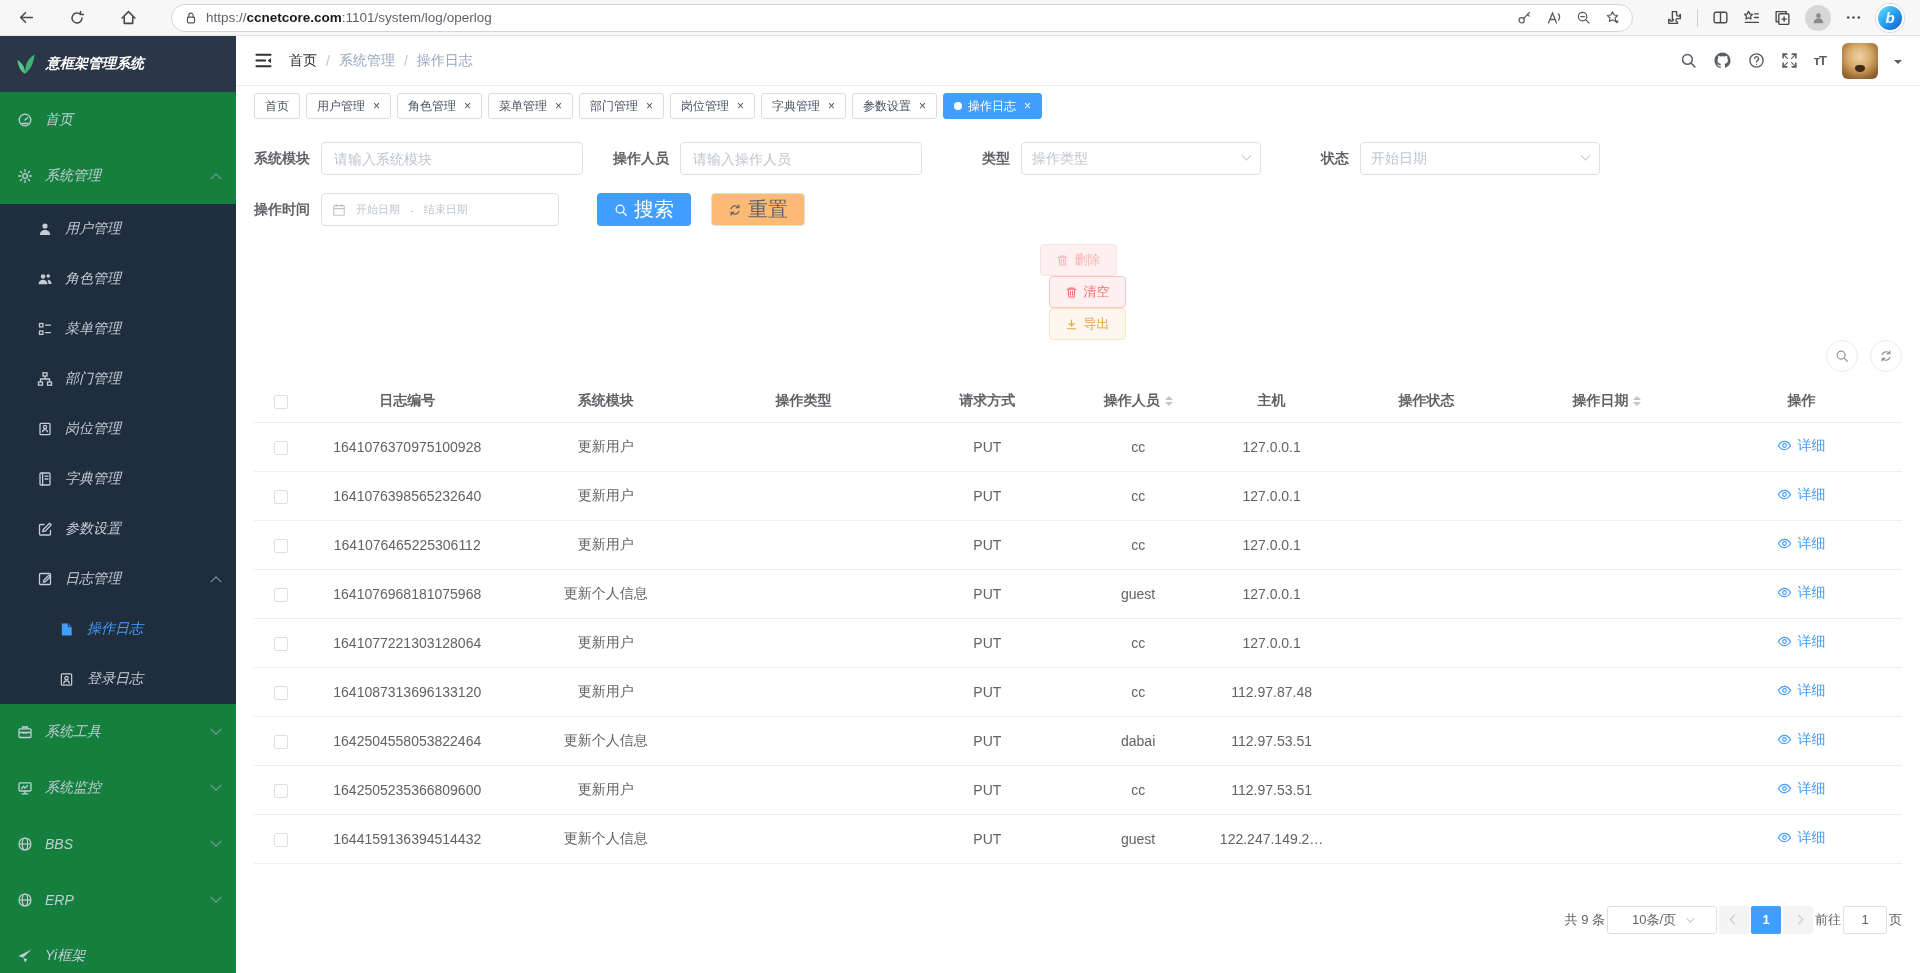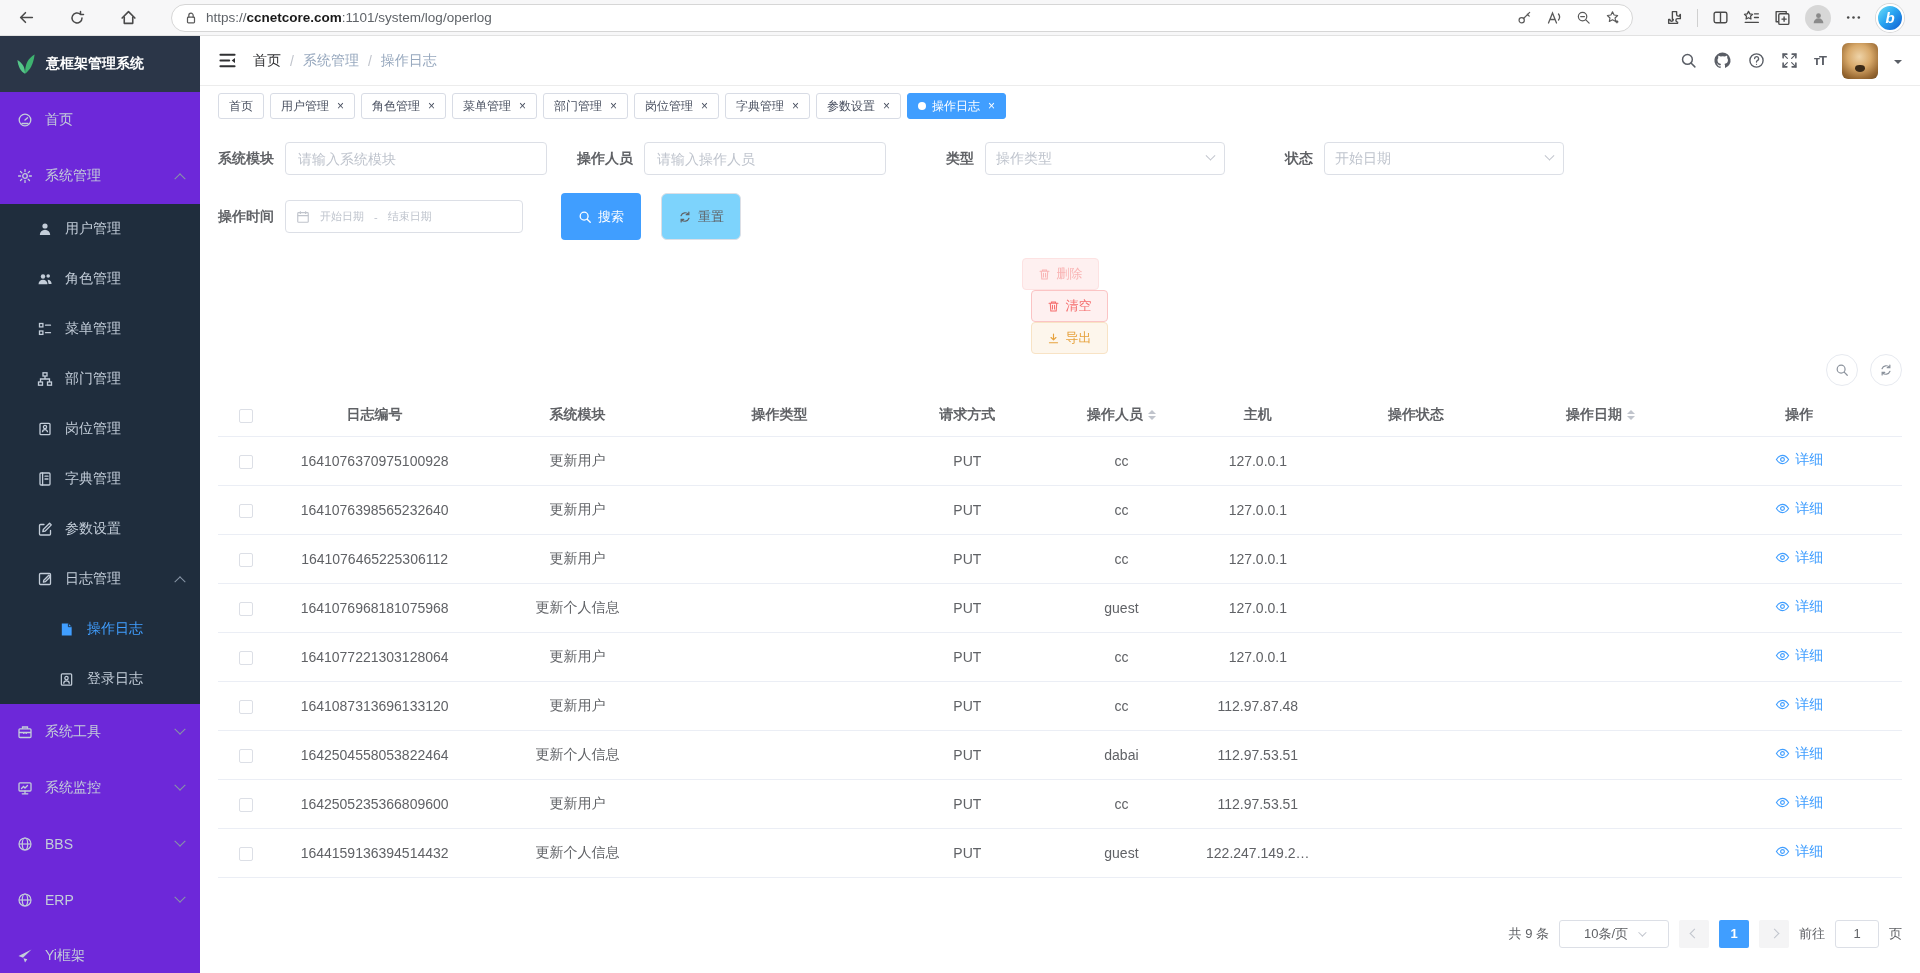--- a/index.html
+++ b/index.html
@@ -22,21 +22,21 @@
   .person-chip { width:26px; height:26px; border-radius:50%; background:#d7d7d7;
     display:flex; align-items:center; justify-content:center; color:#8a8a8a; }
   .bing-chip { width:28px; height:28px; border-radius:50%;
     background:linear-gradient(135deg,#6ee0f7 0%,#2aa6f2 45%,#0f5bd0 100%);
     color:#fff; font-weight:700; font-style:italic; font-size:15px;
     display:flex; align-items:center; justify-content:center; border:2px solid #fff;
     box-shadow:0 0 0 1px #d8d8d8; }
 
   
   .app { display:flex; height:937px; }
-  .sidebar { width:200px; flex-shrink:0; background:#6d28d9; color:#c3cdd9; overflow:hidden; }
+  .sidebar { width:236px; flex-shrink:0; background:#15803d; color:#c3cdd9; overflow:hidden;font-style:italic; }
   .logo { height:56px; display:flex; align-items:center; gap:10px; padding:0 14px;
     background:#2b3648; color:#fff; font-size:14px; font-weight:700; }
   .m-item { height:56px; display:flex; align-items:center; gap:12px; padding:0 16px;
     font-size:14px; cursor:pointer; white-space:nowrap; }
   .sub-wrap .m-item { height:50px; }
   .m-item.l2 { padding-left:36px; }
   .m-item.l3 { padding-left:58px; }
   .m-item.active { color:#409eff; }
   .sub-wrap { background:#1f2d3d; }
   .mi { width:17px; height:17px; flex-shrink:0; display:flex; align-items:center; justify-content:center; }
@@ -83,25 +83,25 @@
   .sel { height:33px; border:1px solid #dcdfe6; border-radius:4px; background:#fff;
     display:flex; align-items:center; padding:0 10px; width:240px; cursor:pointer; }
   .sel .ph { font-size:14px; color:#bfc4cd; }
   .sel .sel-caret { margin-left:auto; width:7px; height:7px; border-right:1.4px solid #c0c4cc;
     border-bottom:1.4px solid #c0c4cc; transform:rotate(45deg) translate(-2px,-2px); }
   .daterange { width:238px; height:33px; border:1px solid #dcdfe6; border-radius:4px;
     background:#fff; display:flex; align-items:center; gap:10px; padding:0 10px; cursor:pointer; }
   .daterange .ph { font-size:11px; color:#bfc4cd; }
   .gap30 { margin-left:30px; } .gap60 { margin-left:60px; } .gap38 { margin-left:38px; } .gap20 { margin-left:20px; }
 
-  .btn { height:47px; border-radius:4px; border:1px solid transparent; font-size:13px;
+  .btn { height:33px; border-radius:4px; border:1px solid transparent; font-size:20px;
     display:inline-flex; align-items:center; gap:6px; padding:0 16px; cursor:pointer;
     font-family:inherit; }
   .btn-primary { background:#409eff; color:#fff; }
-  .btn-default { background:#7dd3fc; border-color:#dcdfe6; color:#606266;border-radius:6px; }
+  .btn-default { background:#fdba74; border-color:#dcdfe6; color:#606266; }
 
   .toolbar { display:flex; align-items:center; margin:16px 0 8px;flex-direction:column; }
   .btn-sm { height:32px; padding:0 15px; font-size:13px; }
   .btn-danger-dis { background:#fef0f0; border-color:#fde2e2; color:#f9b4b4; cursor:not-allowed; }
   .btn-danger { background:#fef0f0; border-color:#fbc4c4; color:#f56c6c; }
   .btn-warning { background:#fdf6ec; border-color:#f8e3c5; color:#e6a23c; }
   .gap18 { margin-left:18px; }
   .tool-right { margin-left:auto; display:flex; gap:12px; }
   .circle-btn { width:32px; height:32px; border-radius:50%; background:#fff;
     border:1px solid #e7eaf0; color:#8c939d; display:flex; align-items:center;
@@ -115,21 +115,21 @@
     border-bottom:1px solid #ebeef5; white-space:nowrap; overflow:hidden; text-overflow:ellipsis; }
   .cb { display:inline-block; width:14px; height:14px; border:1px solid #dcdfe6;
     border-radius:2px; background:#fff; vertical-align:middle; cursor:pointer; }
   .sort { display:inline-flex; flex-direction:column; vertical-align:middle; margin-left:5px; }
   .sort .s-up { width:0; height:0; border:4px solid transparent; border-bottom-color:#c0c4cc; margin-bottom:2px; }
   .sort .s-dn { width:0; height:0; border:4px solid transparent; border-top-color:#c0c4cc; }
   .detail-link { color:#409eff; display:inline-flex; align-items:center; gap:5px;
     cursor:pointer; text-decoration:none; font-size:14px; }
 
   
-  .pagination { display:flex; align-items:center; justify-content:flex-end; gap:10px;
+  .pagination { display:flex; align-items:center; justify-content:flex-end; gap:2px;
     margin-top:42px; font-size:13px; color:#606266; }
   .pg-size { width:110px; height:28px; border:1px solid #dcdfe6; border-radius:3px;
     display:flex; align-items:center; justify-content:center; gap:10px; color:#606266;
     cursor:pointer; background:#fff; }
   .pg-size .sel-caret { width:6px; height:6px; border-right:1.3px solid #c0c4cc;
     border-bottom:1.3px solid #c0c4cc; transform:rotate(45deg) translateY(-2px); }
   .pg-btn { min-width:30px; height:28px; border-radius:2px; background:#f4f4f5; color:#c0c4cc;
     display:flex; align-items:center; justify-content:center; cursor:pointer; font-size:13px; }
   .pg-cur { background:#409eff; color:#fff; font-weight:700; }
   .pg-goto { width:44px; height:28px; border:1px solid #dcdfe6; border-radius:3px;

